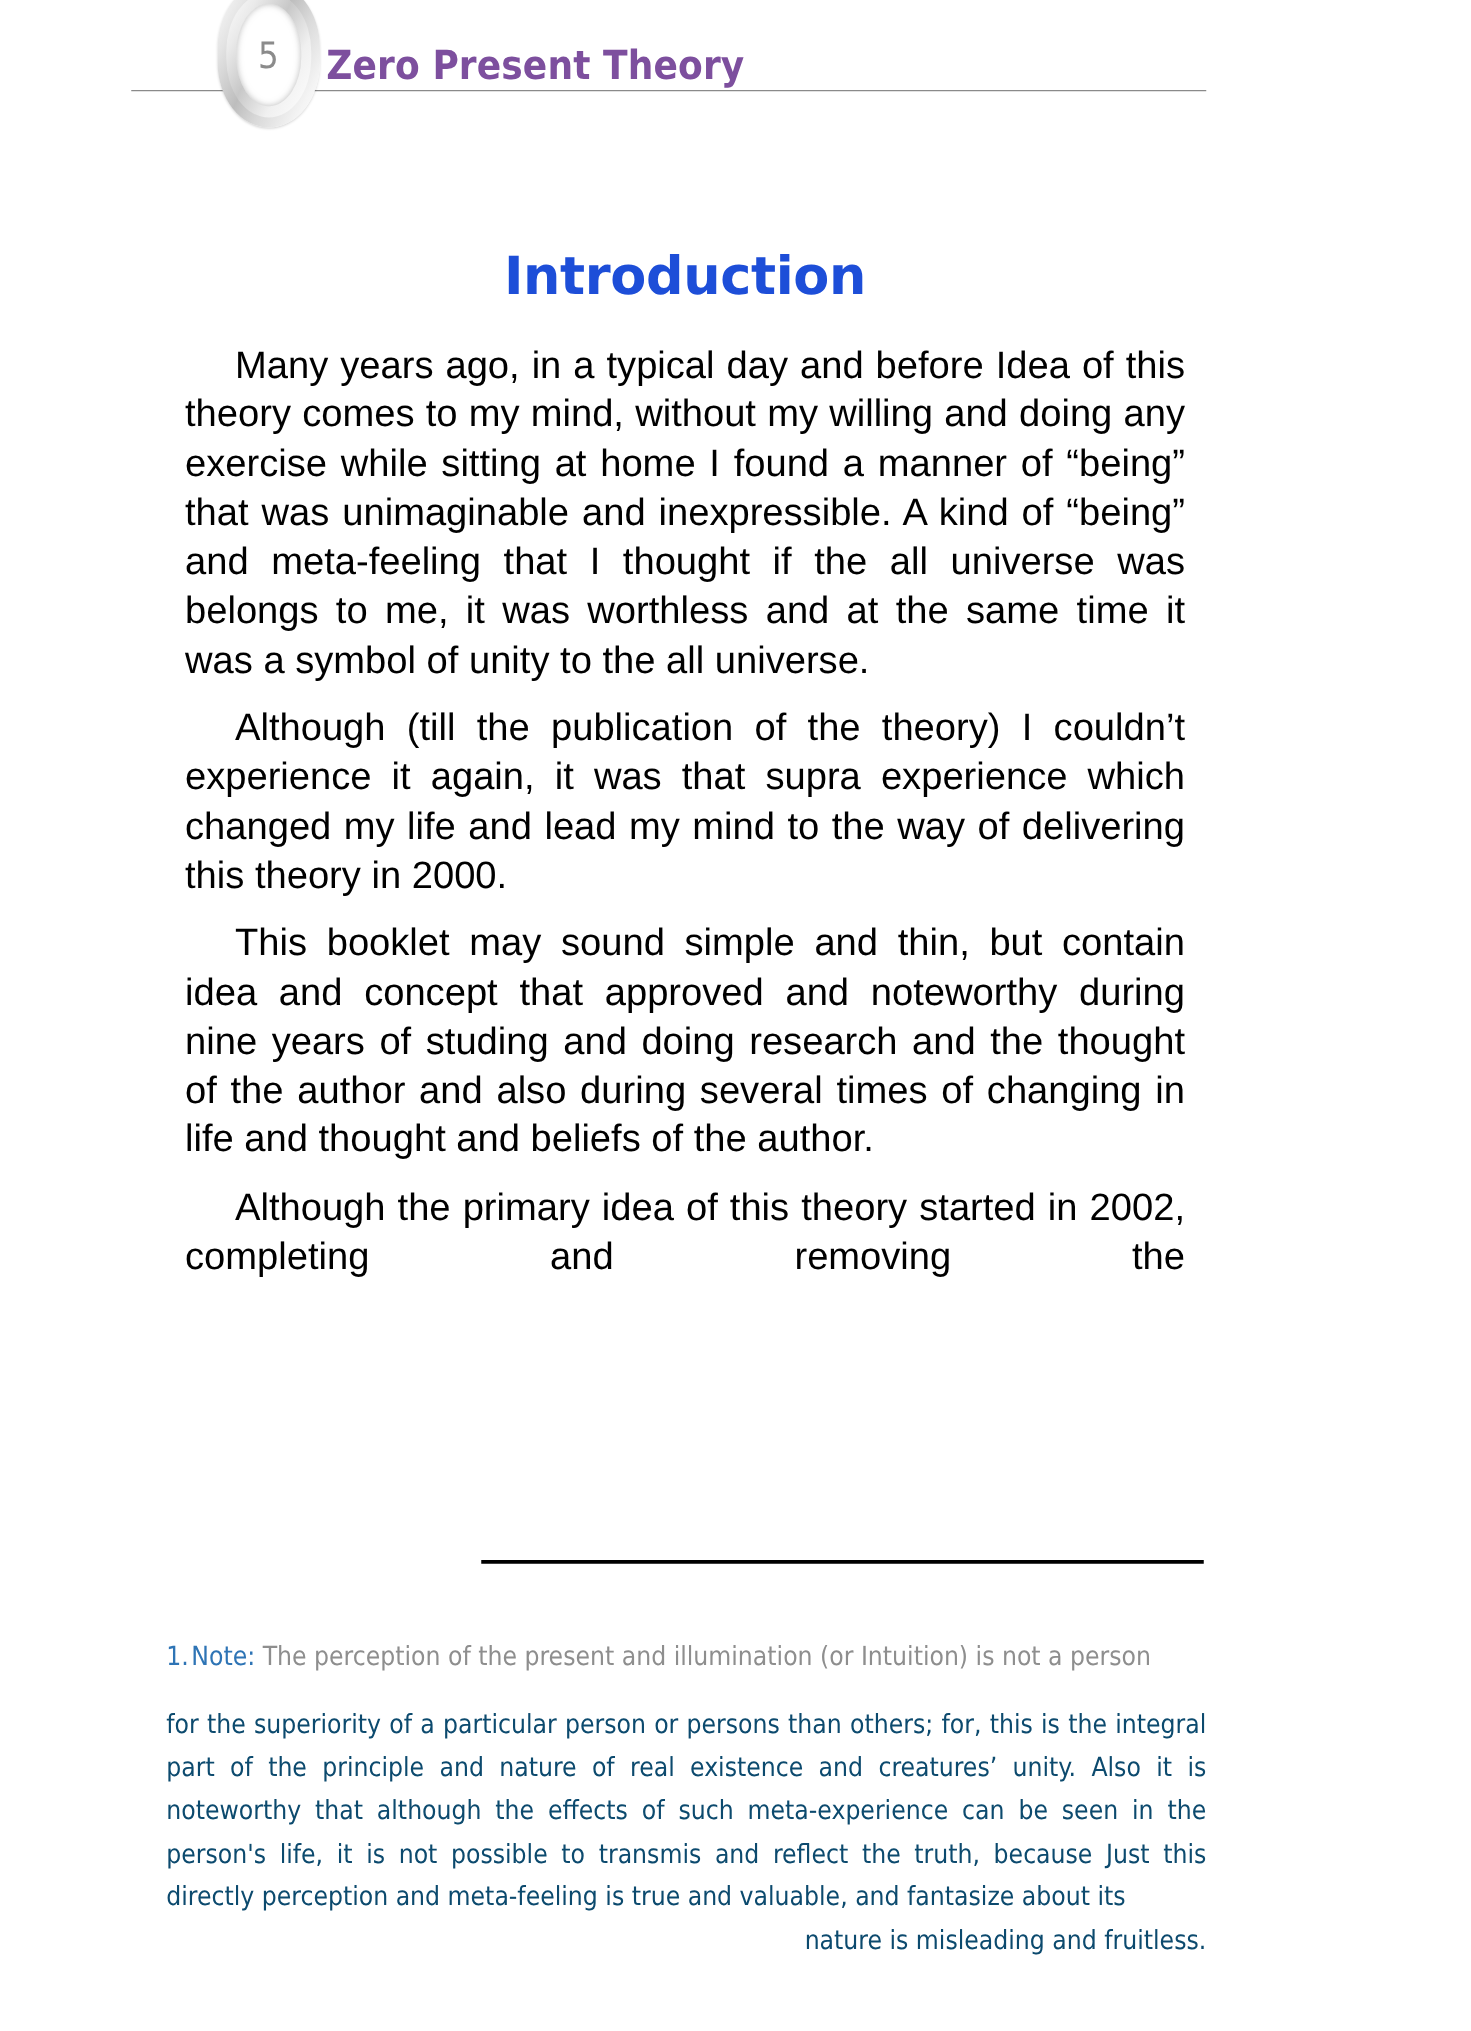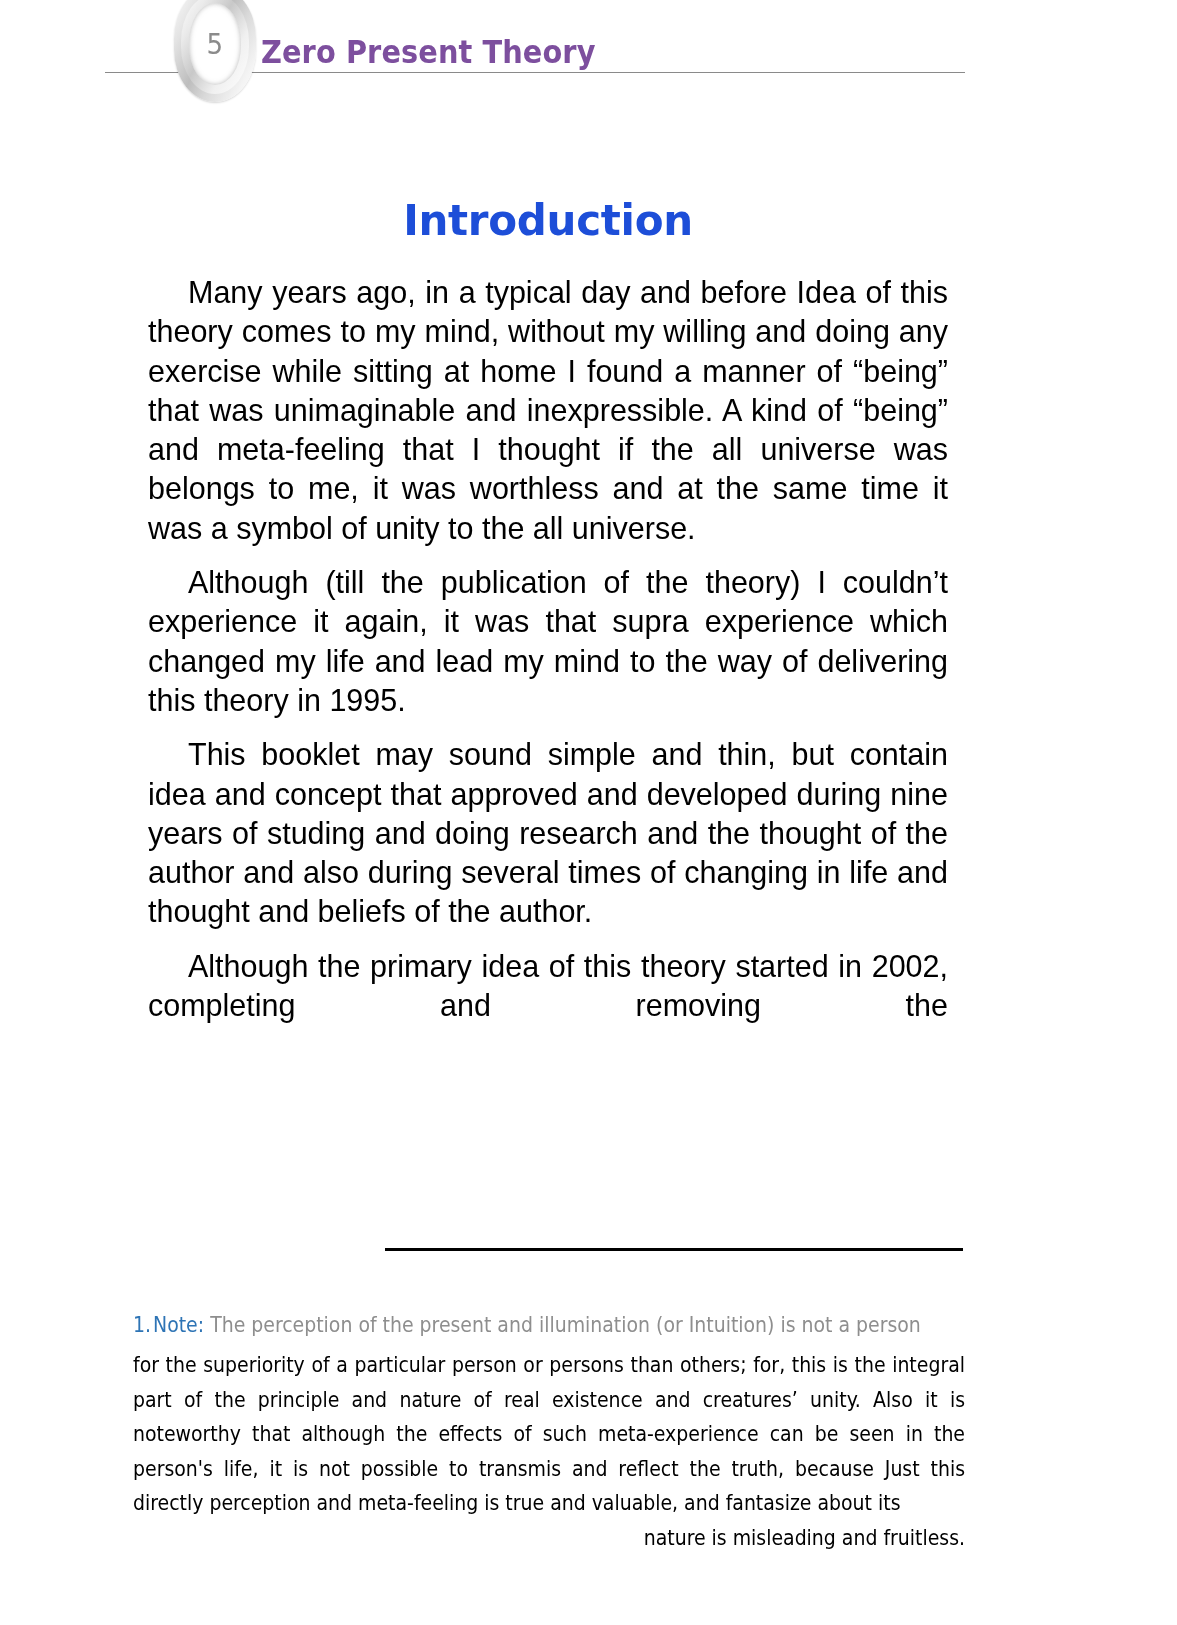--- a/index.html
+++ b/index.html
@@ -178,24 +178,24 @@
   }
   .fn-note-label {
     color: #2e74b5;
     font-weight: normal;
     padding-left: 2px;
   }
   .fn-rest {
     font-family: "DejaVu Sans Condensed", "Liberation Sans Narrow", "Liberation Sans", sans-serif;
     font-size: 21px;
     line-height: 34.5px;
-    color: #000000;
+    color: #0c4a6e;
     text-align: justify;
     text-justify: inter-word;
-    margin-top: 10px;
+    margin-top: 24px;
     hyphens: none;
     -webkit-hyphens: none;
   }
   .fn-rest .lastline {
     display: block;
     text-align: right;
   }
 </style>
 </head>
 <body>
@@ -214,23 +214,23 @@
 
     <div class="header-title">Zero Present Theory</div>
   </div>
 
   <div class="content">
     <h1 class="doc-title">Introduction</h1>
 
     <p class="para">Many years ago, in a typical day and before Idea of this theory comes to my mind, without my willing and doing any exercise while sitting at home I found a manner of “being” that was unimaginable and inexpressible. A kind of “being” and meta-feeling that I thought if the all universe was belongs to me, it was worthless and at the same time it was a symbol of unity to the all universe.</p>
 
 
-    <p class="para">Although (till the publication of the theory) I couldn’t experience it again, it was that supra experience which changed my life and lead my mind to the way of delivering this theory in 1995.</p>
-
-    <p class="para">This booklet may sound simple and thin, but contain idea and concept that approved and developed during nine years of studing and doing research and the thought of the author and also during several times of changing in life and thought and beliefs of the author.</p>
+    <p class="para">Although (till the publication of the theory) I couldn’t experience it again, it was that supra experience which changed my life and lead my mind to the way of delivering this theory in 2000.</p>
+
+    <p class="para">This booklet may sound simple and thin, but contain idea and concept that approved and noteworthy during nine years of studing and doing research and the thought of the author and also during several times of changing in life and thought and beliefs of the author.</p>
 
     <p class="para last-open">Although the primary idea of this theory started in 2002, completing and removing the</p>
   </div>
 
   <div class="footnote-area">
     <div class="footnote-rule"></div>
     <div class="footnote-body">
       <div class="fn-first-line"><span class="fn-num">1.</span><span class="fn-note-label">Note:</span> <span>The perception of the present and illumination (or Intuition) is not a person</span></div>
       <div class="fn-rest"><span>for the superiority of a particular person or persons than others; for, this is the integral part of the principle and nature of real existence and creatures’ unity. Also it is noteworthy that although the effects of such meta-experience can be seen in the person's life, it is not possible to transmis and reflect the truth, because Just this directly perception and meta-feeling is true and valuable, and fantasize about its</span> <span class="lastline">nature is misleading and fruitless.</span></div>
     </div>

